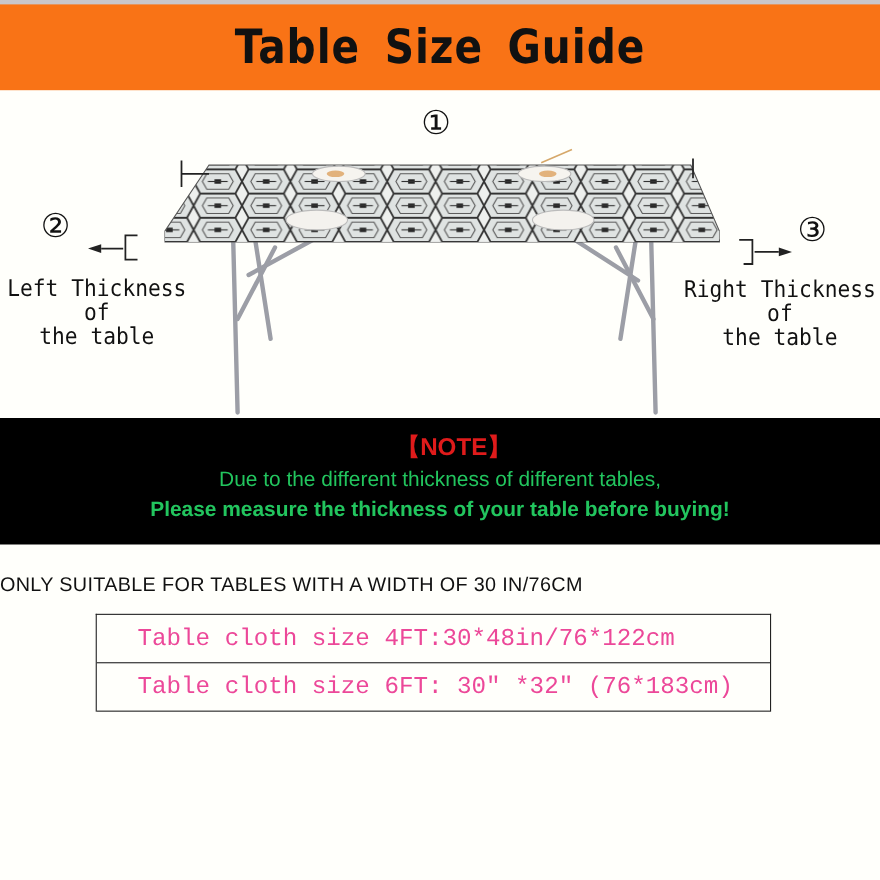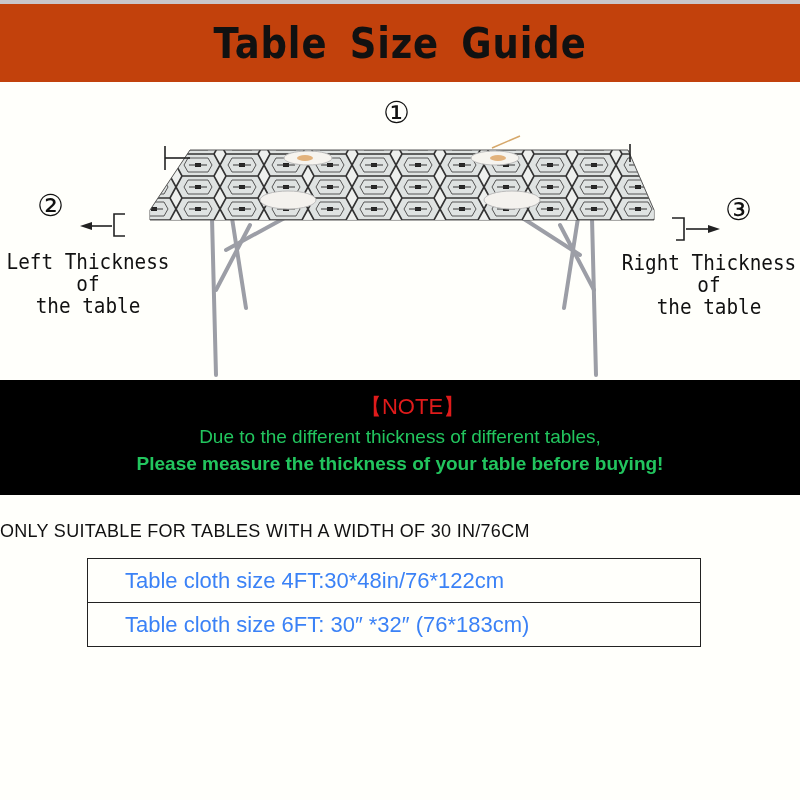--- a/index.html
+++ b/index.html
@@ -1,27 +1,27 @@
 <!DOCTYPE html>
 <html><head>
 <meta charset="utf-8">
 <style>
   html, body { margin:0; padding:0; }
   body { width:800px; height:800px; background:#fffffb; position:relative; overflow:hidden; font-family:"Liberation Sans", sans-serif; color:#111; }
-  .header { position:absolute; left:0; top:0; width:800px; height:82px; background:#c2410c; border-top:4px solid #c9c6cb; box-sizing:border-box; }
+  .header { position:absolute; left:0; top:0; width:800px; height:82px; background:#f97316; border-top:4px solid #c9c6cb; box-sizing:border-box; }
   .header .title { position:absolute; left:0; right:0; top:14px; text-align:center; font-family:"DejaVu Sans", sans-serif; font-weight:bold; font-size:43px; letter-spacing:1px; transform:scaleX(0.86); color:#111; word-spacing:10px; }
   .num { position:absolute; font-family:"DejaVu Sans", sans-serif; font-size:30px; color:#111; }
   .label { position:absolute; text-align:center; font-family:"DejaVu Sans Mono", monospace; font-size:21px; line-height:22px; color:#111; transform:scaleX(0.92); }
   .illustration { position:absolute; left:0; top:82px; width:800px; height:298px; }
   .note-band { position:absolute; left:0; top:380px; width:800px; height:115px; background:#000; text-align:center; }
-  .note-title { position:absolute; left:0; right:0; top:12px; color:#e01b1b; font-size:22px; font-weight:normal;padding-left:25px; }
+  .note-title { position:absolute; left:0; right:0; top:12px; color:#e01b1b; font-size:22px; font-weight:bold;padding-left:25px; }
   .note-line { position:absolute; left:0; right:0; color:#22c55e; font-size:19px; }
   .suit { position:absolute; left:0; right:0; top:521px; text-align:left; font-size:18px; letter-spacing:0.3px; color:#111; }
   .size-table { position:absolute; left:87px; top:558px; width:614px; border:1.5px solid #222; border-bottom:none; box-sizing:border-box; }
-  .size-row { height:44px; border-bottom:1.5px solid #222; box-sizing:border-box; padding-left:37px; font-size:22px; line-height:44px; color:#3b82f6; white-space:nowrap; }
+  .size-row { height:44px; border-bottom:1.5px solid #222; box-sizing:border-box; padding-left:37px; font-size:22px; line-height:44px; color:#ec4899; white-space:nowrap;font-family:Liberation Mono, monospace; }
 </style>
 </head>
 <body>
 
 <div class="header">
   <div class="title">Table  Size Guide</div>
 </div>
 
 <svg class="illustration" viewBox="0 82 800 298" width="800" height="298">
   <defs>

